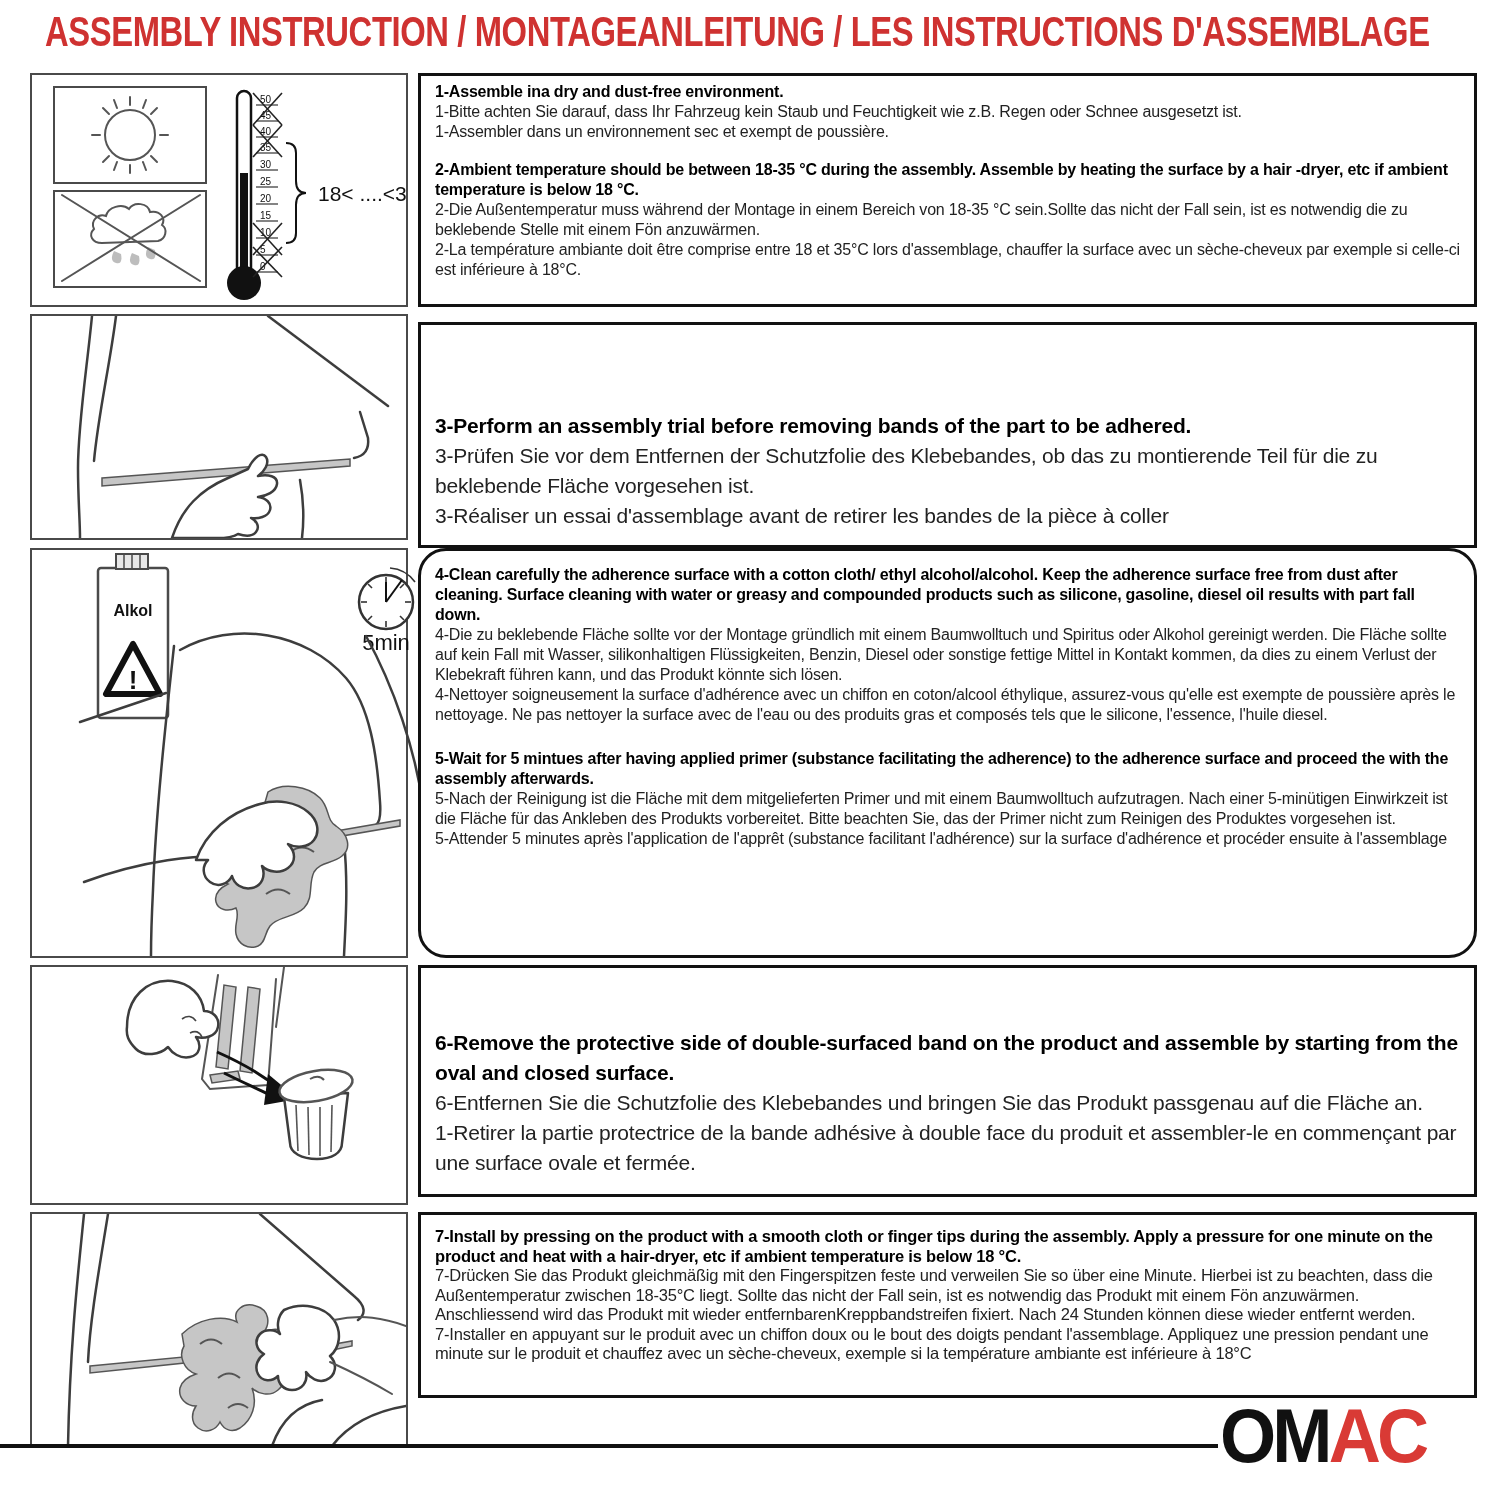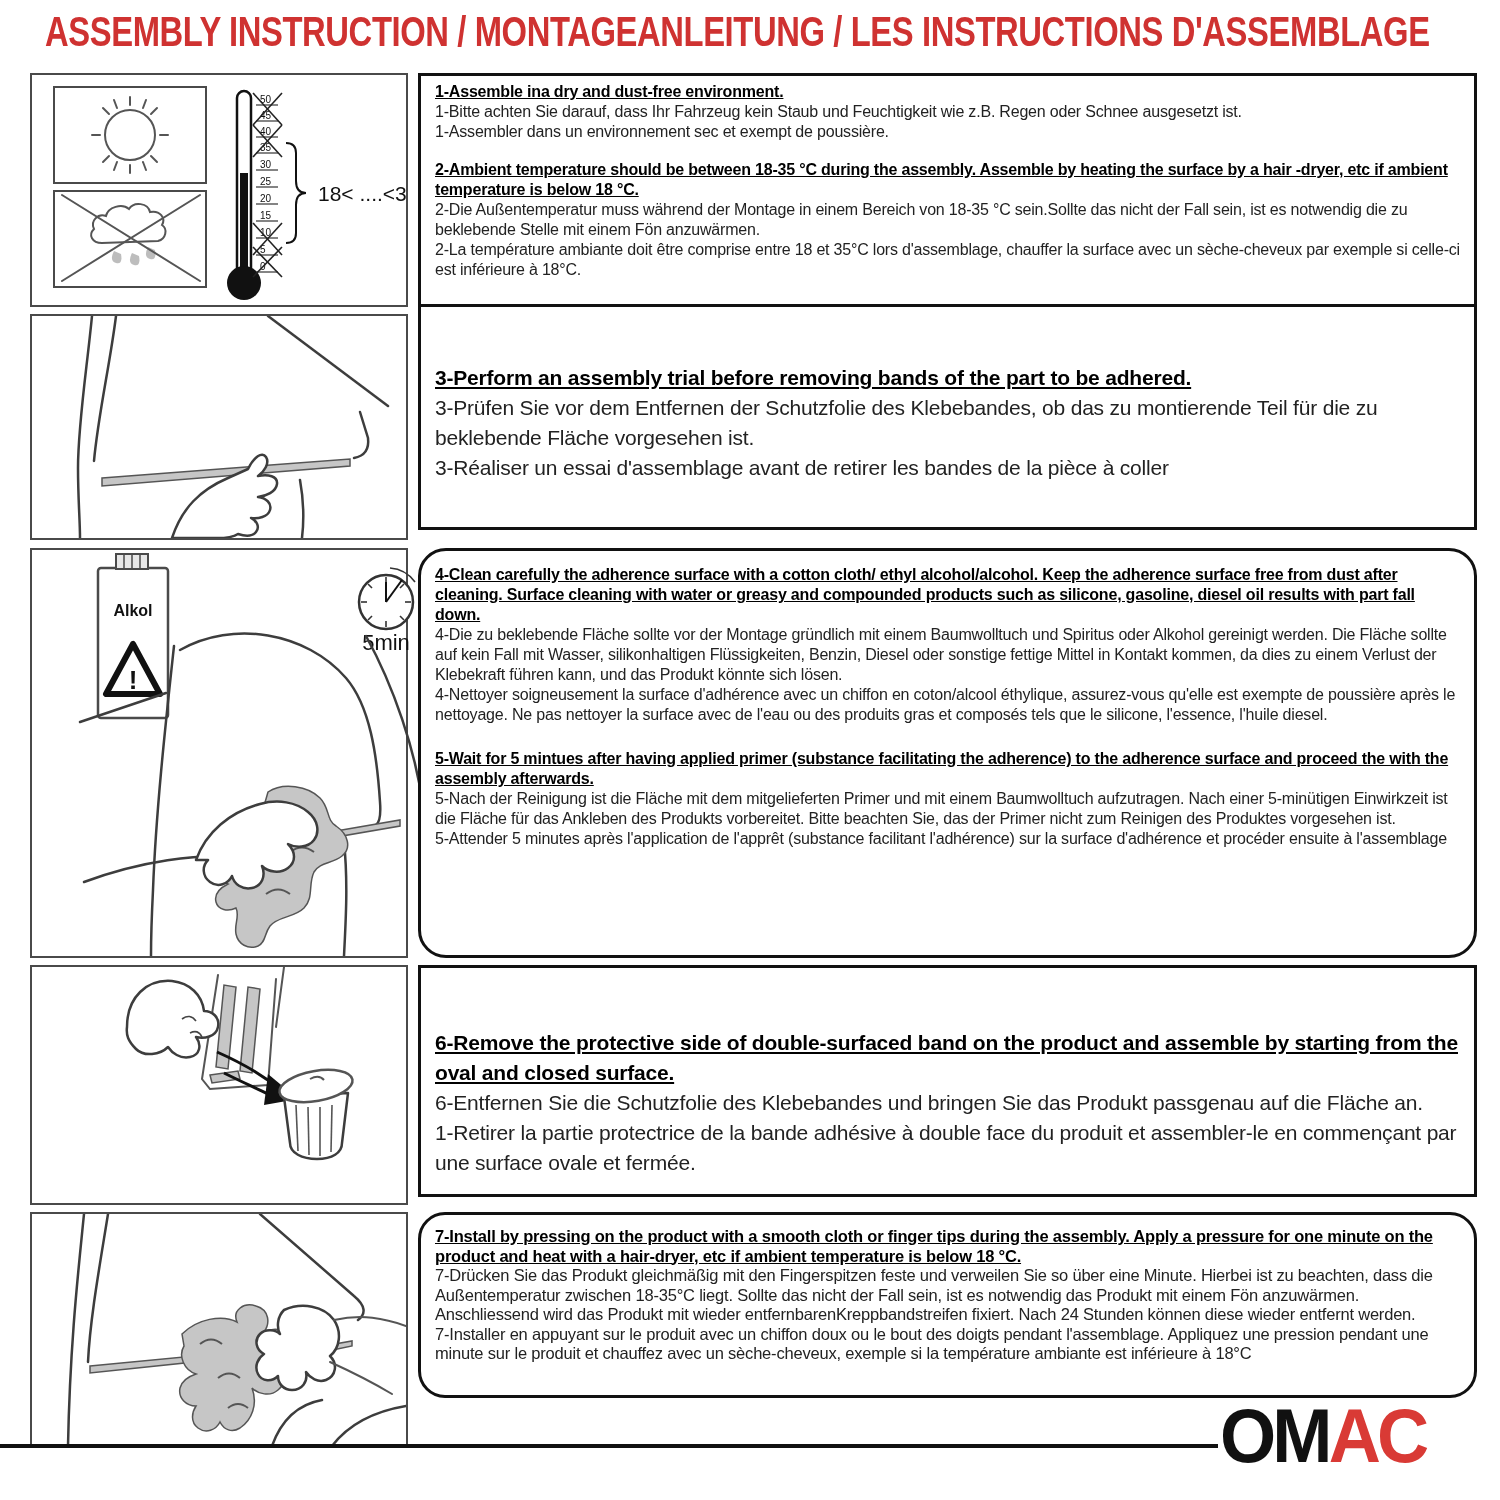--- a/index.html
+++ b/index.html
@@ -8,21 +8,21 @@
   .title{position:absolute;left:45px;top:8px;font-size:42px;font-weight:bold;
          color:#cf3231;white-space:nowrap;letter-spacing:-0.5px;
          transform:scaleX(0.78);transform-origin:left top;}
   .leftbox{position:absolute;left:30px;width:378px;border:2px solid #4a4a4a;background:#fff;box-sizing:border-box;}
   .rightbox{position:absolute;left:418px;width:1059px;border:3px solid #111;background:#fff;
             box-sizing:border-box;padding:6px 12px 4px 14px;}
   p{margin:0;}
   .t-sm{font-size:16px;line-height:20px;letter-spacing:-0.2px;}
   .t-md{font-size:16.5px;line-height:19.5px;letter-spacing:-0.2px;}
   .t-lg{font-size:21px;line-height:30px;letter-spacing:-0.2px;}
-  .hd{font-weight:bold;color:#000;text-decoration:underline;}
+  .hd{font-weight:bold;color:#000;}
   .gap-sm{height:18px;}
   .gap-lg{height:24px;}
   .botline{position:absolute;left:0;top:1444px;width:1218px;height:4px;background:#111;}
   .logo{position:absolute;left:1220px;top:1398px;font-size:76px;font-weight:bold;
         letter-spacing:-4px;line-height:76px;transform:scaleX(0.95);transform-origin:left top;}
   .logo .lb{color:#111;}
   .logo .lr{color:#d93a35;}
   svg{display:block;}
   .ln{stroke:#3d3d3d;stroke-width:2.5;fill:none;stroke-linecap:round;}
   .ln2{stroke:#555;stroke-width:2;fill:none;stroke-linecap:round;}
@@ -130,21 +130,21 @@
       <path class="ln" d="M268,164 C272,186 272,205 270,222"></path>
       <polygon class="grayfill" points="70,162 318,143 318,150 70,170"></polygon>
       <path class="whitefill" d="M140,222 C150,192 168,174 196,162
         L216,153 C222,141 230,135 234,141 C238,147 232,156 226,160
         C236,158 246,160 245,168 C244,176 234,180 226,181
         C234,182 240,187 238,194 C236,201 226,203 219,202
         C225,205 228,211 224,216 C220,221 212,220 206,218
         C198,223 188,222 180,222 Z"></path>
     </svg>
   </div>
-  <div class="rightbox t-lg" style="top:304px;height:226px;padding-top:56px;">
+  <div class="rightbox t-lg" style="top:322px;height:226px;padding-top:86px;">
     <p class="hd">3-Perform an assembly trial before removing bands of the part to be adhered.</p>
     <p>3-Prüfen Sie vor dem Entfernen der Schutzfolie des Klebebandes, ob das zu montierende Teil für die zu beklebende Fläche vorgesehen ist.</p>
     <p>3-Réaliser un essai d'assemblage avant de retirer les bandes de la pièce à coller</p>
   </div>
 
   <div class="leftbox" style="top:548px;height:410px;padding-left:36px;">
     <svg width="374" height="406" viewBox="0 0 374 406">
       <g>
         <rect x="30" y="18" width="70" height="150" rx="3" fill="#fff" stroke="#4a4a4a" stroke-width="2.5"></rect>
         <rect x="48" y="4" width="32" height="15" fill="#e8e8e8" stroke="#4a4a4a" stroke-width="2"></rect>
@@ -257,21 +257,21 @@
         C154,192 146,184 148,174 C150,166 158,162 164,160 C152,156 146,142 152,132 Z"></path>
       <path d="M168,130 q11,-9 22,0 M186,164 q11,-9 22,0 M196,194 q10,-8 20,0" fill="none" stroke="#555" stroke-width="2"></path>
       <path class="whitefill" d="M252,96 C270,88 292,92 302,106 C310,118 308,134 298,142
         C306,150 304,162 294,166 C286,169 278,164 274,158 C276,168 270,176 260,176
         C252,176 246,170 246,162 C240,168 230,168 226,160 C222,152 226,144 232,140
         C224,136 222,126 228,120 C234,114 244,116 248,120 C244,112 246,102 252,96 Z"></path>
       <path class="ln2" d="M302,106 C330,100 352,104 374,112"></path>
       <path class="ln2" d="M298,148 C320,158 340,168 360,180"></path>
     </svg>
   </div>
-  <div class="rightbox t-md" style="top:1212px;height:186px;padding-top:12px;border-radius:27px;">
+  <div class="rightbox t-md" style="top:1212px;height:186px;padding-top:12px;">
     <p class="hd">7-Install by pressing on the product with a smooth cloth or finger tips during the assembly. Apply a pressure for one minute on the product and heat with a hair-dryer, etc if ambient temperature is below 18 °C.</p>
     <p>7-Drücken Sie das Produkt gleichmäßig mit den Fingerspitzen feste und verweilen Sie so über eine Minute. Hierbei ist zu beachten, dass die Außentemperatur zwischen 18-35°C liegt. Sollte das nicht der Fall sein, ist es notwendig das Produkt mit einem Fön anzuwärmen. Anschliessend wird das Produkt mit wieder entfernbarenKreppbandstreifen fixiert. Nach 24 Stunden können diese wieder entfernt werden.</p>
     <p>7-Installer en appuyant sur le produit avec un chiffon doux ou le bout des doigts pendant l'assemblage. Appliquez une pression pendant une minute sur le produit et chauffez avec un sèche-cheveux, exemple si la température ambiante est inférieure à 18°C</p>
   </div>
 
   <div class="botline"></div>
   <div class="logo"><span class="lb">OM</span><span class="lr">AC</span></div>
 
 </div>
 

